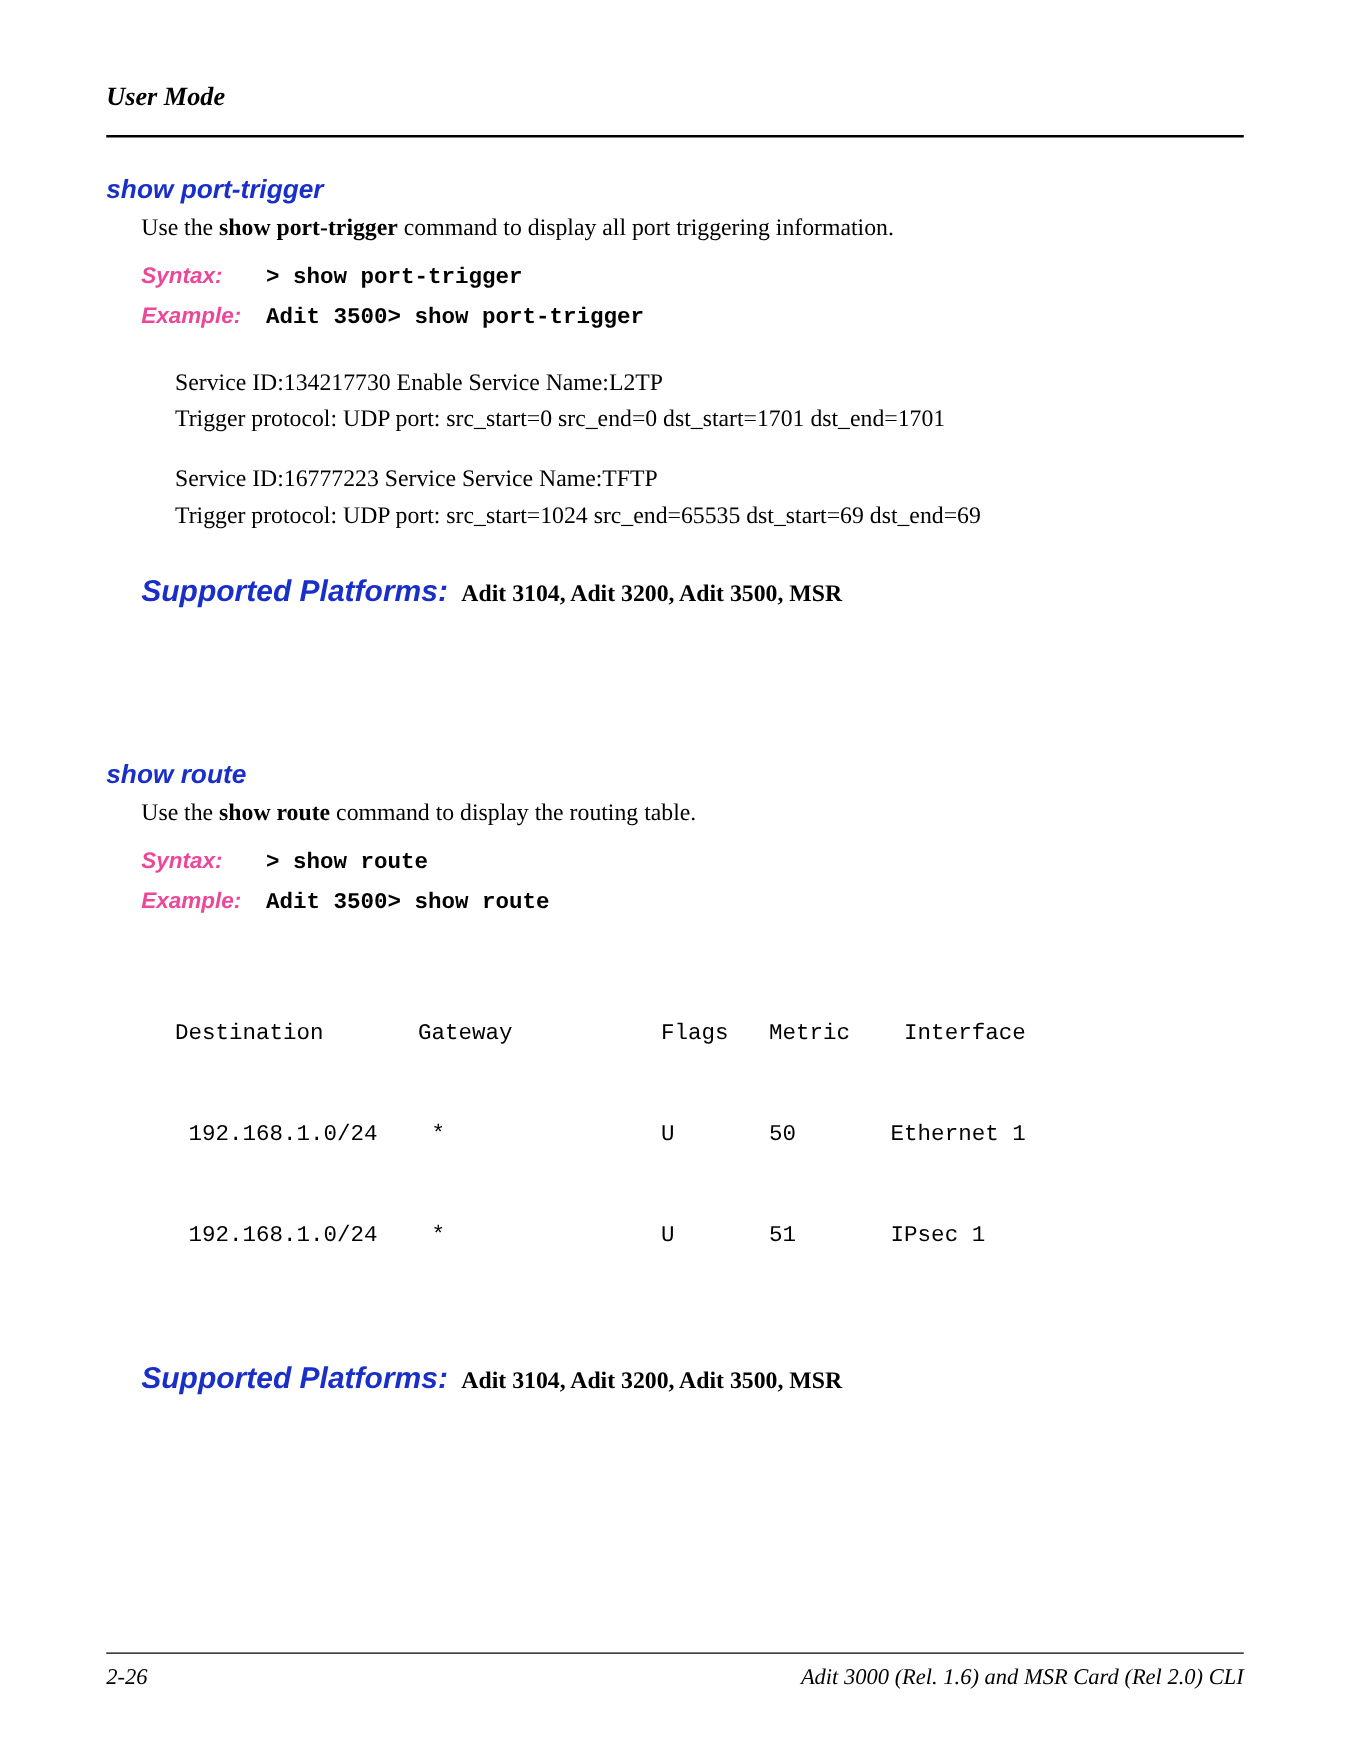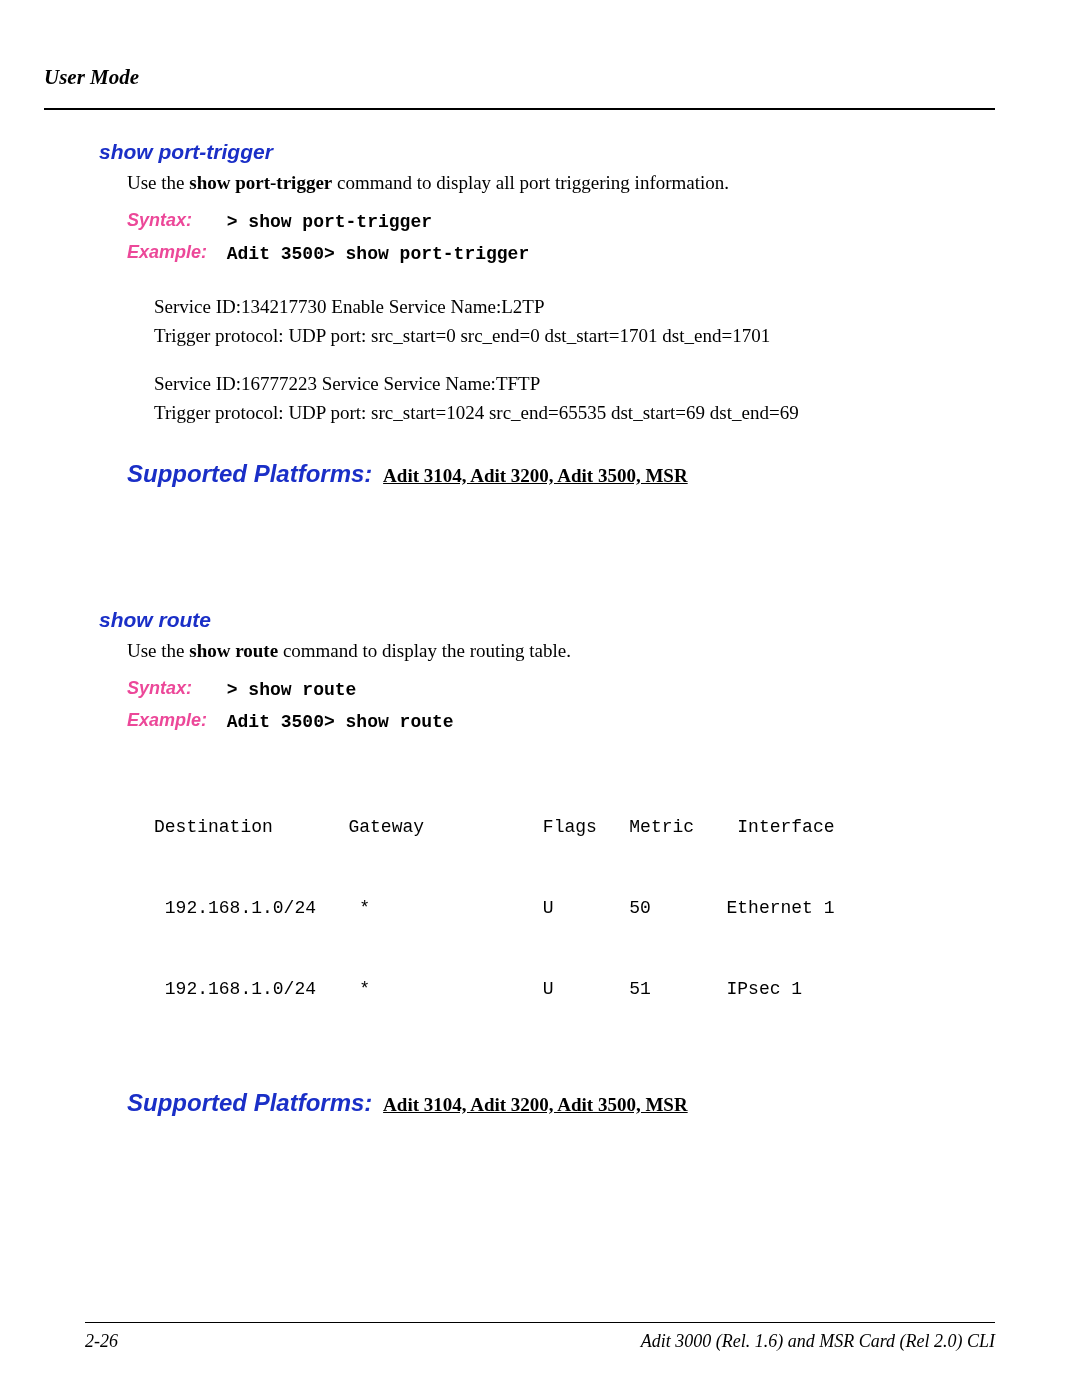--- a/index.html
+++ b/index.html
@@ -7,38 +7,37 @@
     padding: 0;
     background: #fff;
     font-family: "Times New Roman", Times, serif;
     color: #000;
     width: 1080px;
     height: 1397px;
     position: relative;
     box-sizing: border-box;
   }
   .page {
-    padding: 65px 85px 50px 44px;
+    padding: 65px 85px 50px 85px;
     box-sizing: border-box;
     height: 100%;
     position: relative;
   }
   .header-title {
     font-style: italic;
     font-weight: bold;
     font-size: 21px;
     margin-bottom: 18px;
   }
   .header-rule {
     border: 0;
     border-top: 2px solid #000;
     margin: 0 0 30px 0;
   }
   .section {
-    margin-left: 55px;
     margin-bottom: 120px;
   }
   .section-heading {
     color: #1a2fc7;
     font-family: Arial, Helvetica, sans-serif;
     font-weight: bold;
     font-style: italic;
     font-size: 21px;
     margin-bottom: 8px;
   }
@@ -93,21 +92,20 @@
   .supported-label {
     color: #1a2fc7;
     font-family: Arial, Helvetica, sans-serif;
     font-weight: bold;
     font-style: italic;
     font-size: 24px;
     margin-right: 6px;
   }
   .supported-value {
     font-weight: bold;
-    text-decoration: underline;
   }
   .footer {
     position: absolute;
     left: 85px;
     right: 85px;
     bottom: 45px;
   }
   .footer-rule {
     border: 0;
     border-top: 1.5px solid #000;

